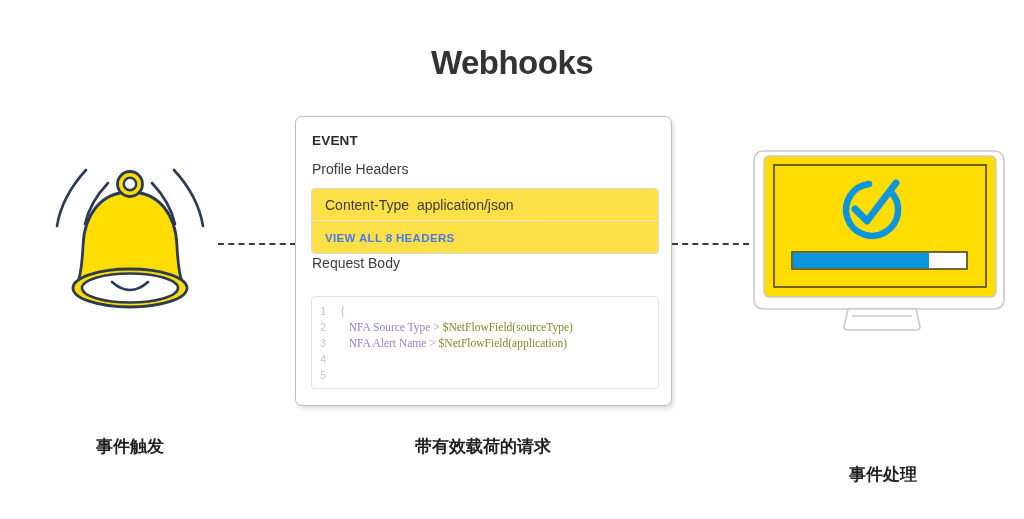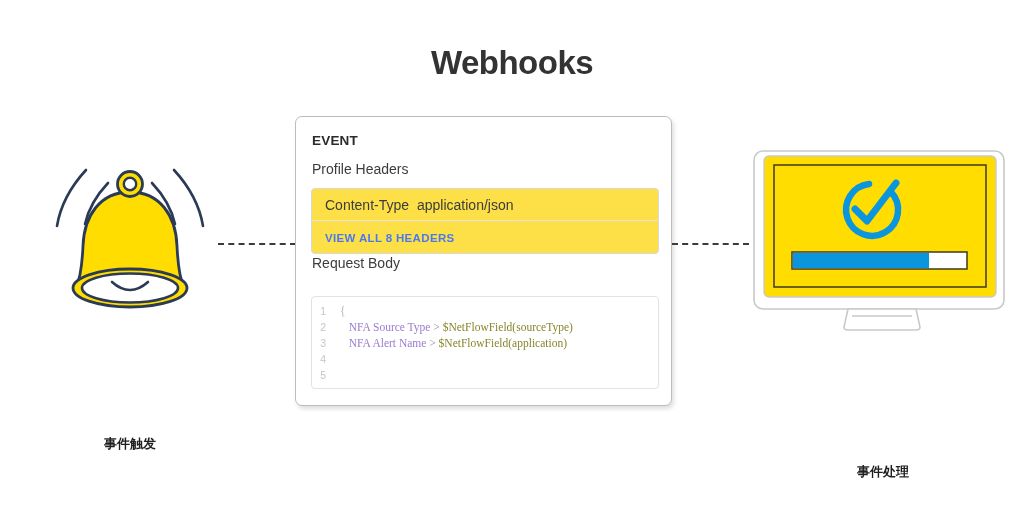--- a/index.html
+++ b/index.html
@@ -95,21 +95,21 @@
   .tok-field  { color: #9a7bd0; text-align: center; }
   .tok-gt     { color: #8c8c8c; }
   .tok-var    { color: #86862b; font-weight: 400; margin-top: 48px; }
 
   
   .monitor-wrap { position: absolute; left: 748px; top: 146px; width: 268px; height: 186px; }
 
   
   .caption {
     position: absolute; text-align: center;
-    font-size: 13px; font-weight: 700; color: #1f1f1f;
+    font-size: 17px; font-weight: 700; color: #1f1f1f;
     font-family: Liberation Serif, serif;
   }
   .caption.c1 { left: 30px;  top: 435px; width: 200px; }
   .caption.c2 { left: 333px; top: 435px; width: 300px; }
   .caption.c3 { left: 783px; top: 435px; width: 200px; margin-top: 28px; }
 </style>
 </head>
 <body>
 
 <div id="stage">
@@ -211,15 +211,16 @@
         <rect x="44" y="106" width="175" height="17" fill="#ffffff" stroke="#4a4420" stroke-width="1.6"></rect>
         <rect x="45" y="107" width="136" height="15" fill="#0b95dd"></rect>
       </g>
 
       <path d="M100 163 L168 163 L172 181 Q172 184 168 184 L100 184 Q96 184 96 181 Z" fill="#ffffff" stroke="#c9c9c9" stroke-width="1.6"></path>
       <line x1="104" y1="170" x2="164" y2="170" stroke="#c9c9c9" stroke-width="1.6"></line>
     </svg>
   </div>
 
   <div class="caption c1">事件触发</div>
+  <div class="caption c2">带有效载荷的请求</div>
   <div class="caption c3">事件处理</div>
 
 </div>
 
 </body></html>

